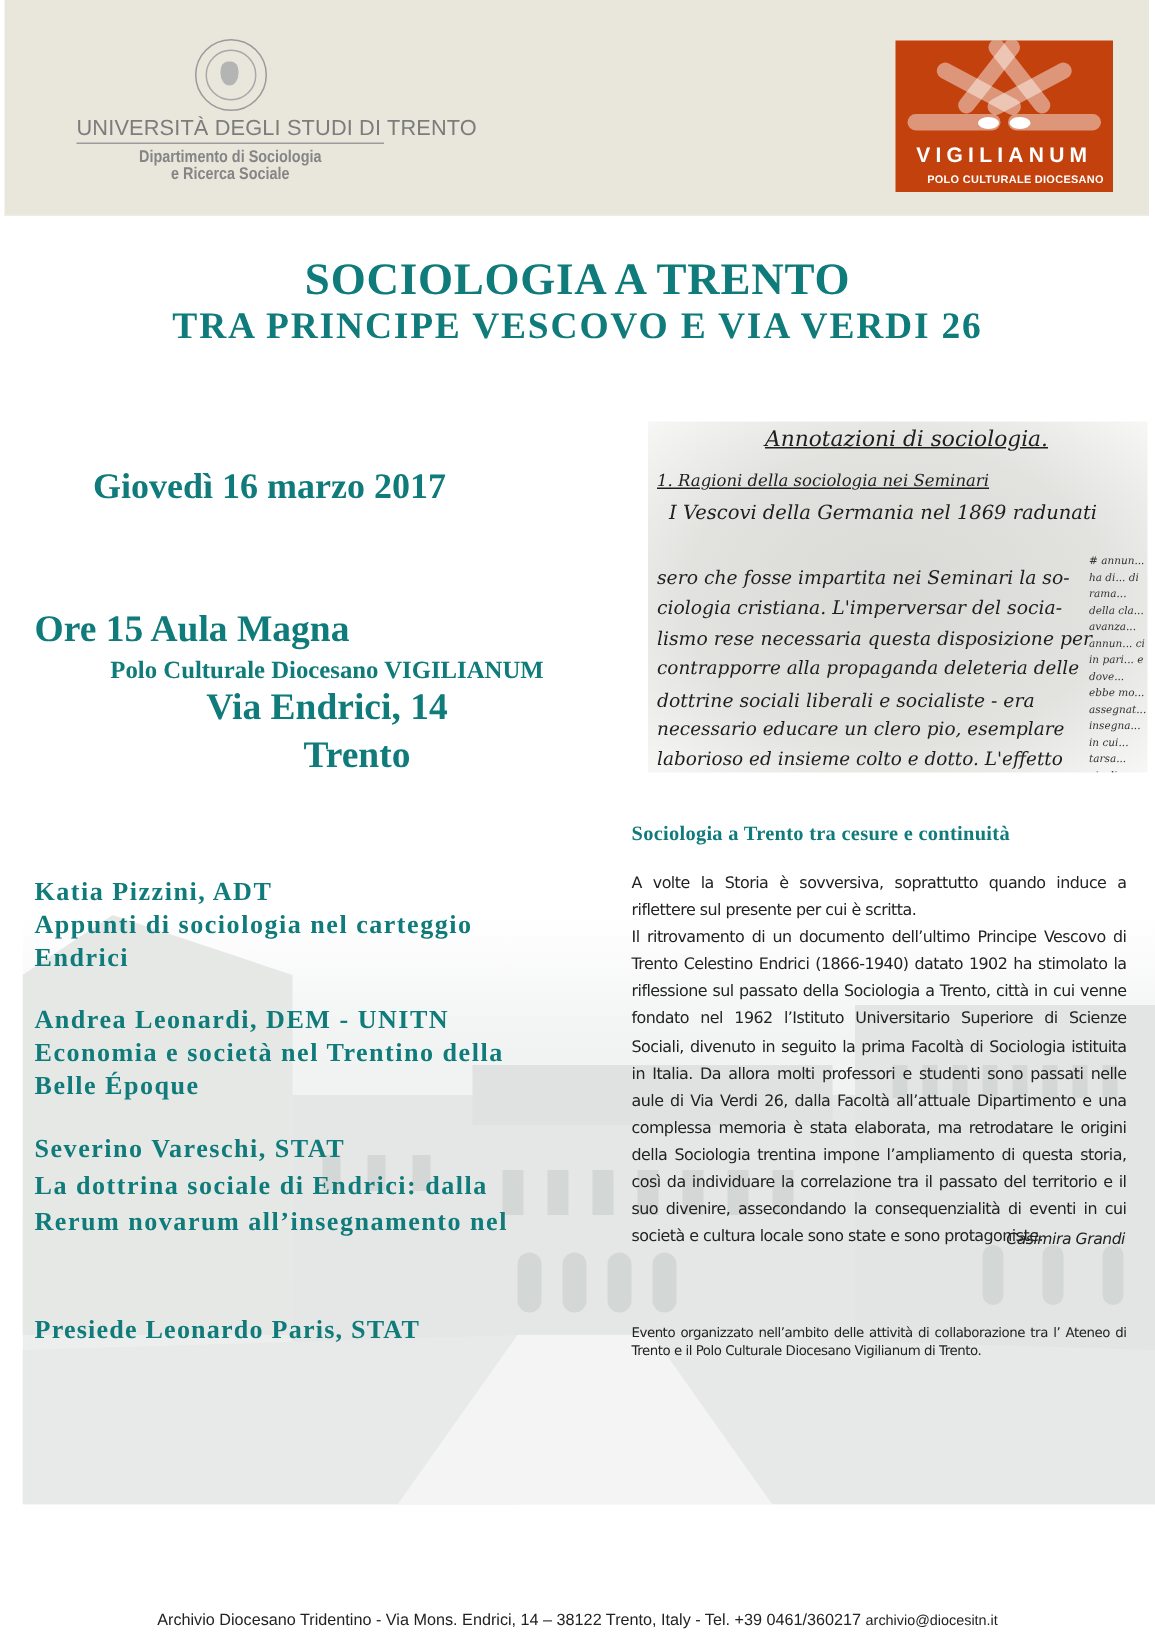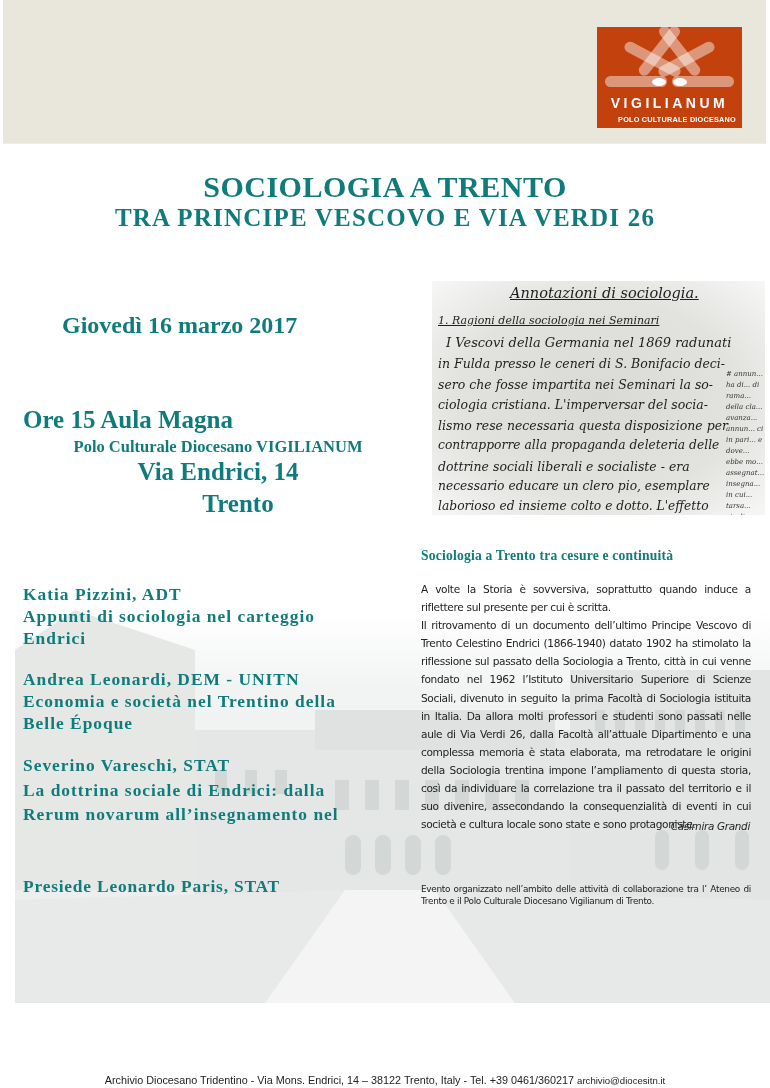--- a/index.html
+++ b/index.html
@@ -107,20 +107,28 @@
     <rect x="640" y="220" width="14" height="40" rx="7"></rect>
       <rect x="680" y="220" width="14" height="40" rx="7"></rect>
     <rect x="720" y="220" width="14" height="40" rx="7"></rect>
   </g>
   <polygon points="0,290 330,280 330,393 0,393" fill="#e7eae8"></polygon>
   <polygon points="330,280 420,280 500,393 250,393" fill="#f3f4f3"></polygon>
   <polygon points="420,280 755,290 755,393 500,393" fill="#e6e9e7"></polygon>
 </svg>
 
 <div class="header">
+  <div class="unitn">
+    <div class="seal"></div>
+    <div class="unitn-name">UNIVERSITÀ DEGLI STUDI DI TRENTO</div>
+    <div class="dept">
+      <div>Dipartimento di Sociologia</div>
+      <div>e Ricerca Sociale</div>
+    </div>
+  </div>
   <div class="vig">
     <svg width="145" height="66" viewBox="0 0 145 66">
       <g fill="#ffffff" fill-opacity="0.45" stroke="none">
         <rect x="8" y="49" width="62" height="11" rx="5.5"></rect>
         <rect x="75" y="49" width="62" height="11" rx="5.5"></rect>
         <rect x="16" y="36" width="62" height="11" rx="5.5" transform="rotate(28 70 54)"></rect>
         <rect x="67" y="36" width="62" height="11" rx="5.5" transform="rotate(-28 75 54)"></rect>
         <rect x="24" y="20" width="60" height="11" rx="5.5" transform="rotate(52 70 54)"></rect>
         <rect x="61" y="20" width="60" height="11" rx="5.5" transform="rotate(-52 75 54)"></rect>
       </g>
@@ -138,21 +146,20 @@
 <div class="date teal">Giovedì 16 marzo 2017</div>
 <div class="ore teal">Ore 15 Aula Magna</div>
 <div class="polo teal">Polo Culturale Diocesano VIGILIANUM</div>
 <div class="via teal">Via Endrici, 14</div>
 <div class="city teal">Trento</div>
 
 <div class="manuscript">
   <div class="ms-line ms-title">Annotazioni di sociologia.</div>
   <div class="ms-line" style="left:6px;top:33px;font-size:11px;text-decoration:underline;">1. Ragioni della sociologia nei Seminari</div>
   <div class="ms-line" style="left:14px;top:54px;font-size:13px;">I Vescovi della Germania nel 1869 radunati</div>
-  <div class="ms-line" style="left:6px;top:75px;font-size:12.5px;">in Fulda presso le ceneri di S. Bonifacio deci-</div>
   <div class="ms-line" style="left:6px;top:96px;font-size:12.5px;">sero che fosse impartita nei Seminari la so-</div>
   <div class="ms-line" style="left:6px;top:116px;font-size:12.5px;">ciologia cristiana. L'imperversar del socia-</div>
   <div class="ms-line" style="left:6px;top:137px;font-size:12.5px;">lismo rese necessaria questa disposizione per</div>
   <div class="ms-line" style="left:6px;top:157px;font-size:12.3px;">contrapporre alla propaganda deleteria delle</div>
   <div class="ms-line" style="left:6px;top:178px;font-size:12.5px;">dottrine sociali liberali e socialiste - era</div>
   <div class="ms-line" style="left:6px;top:198px;font-size:12.3px;">necessario educare un clero pio, esemplare</div>
   <div class="ms-line" style="left:6px;top:218px;font-size:12.3px;">laborioso ed insieme colto e dotto. L'effetto</div>
   <div class="ms-margin"># annun... ha di... di rama... della cla... avanza... annun... ci in pari... e dove... ebbe mo... assegnat... insegna... in cui... tarsa... vicoli... ...e dei</div>
 </div>
 

